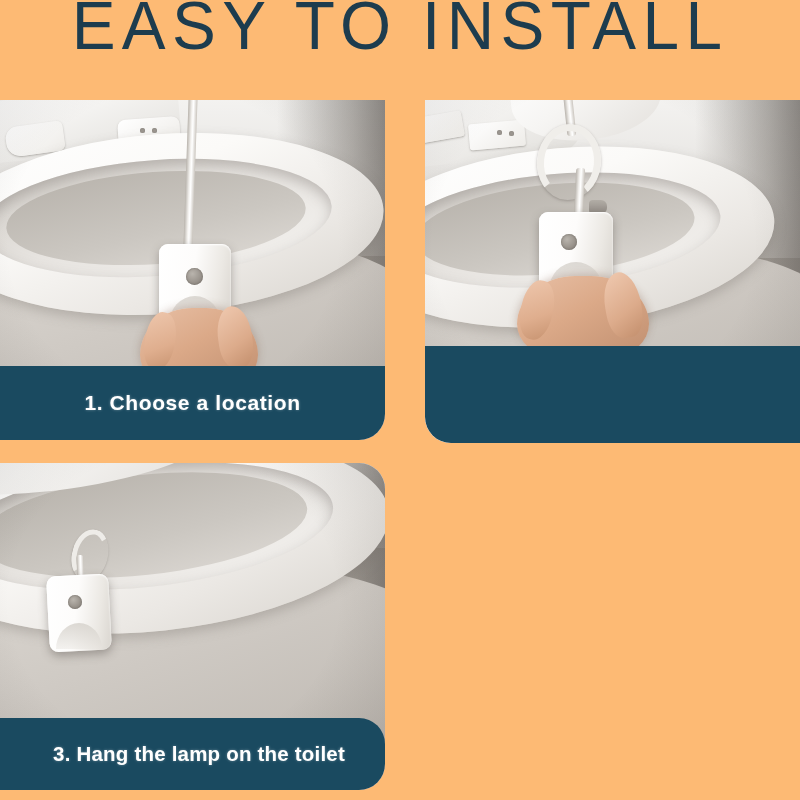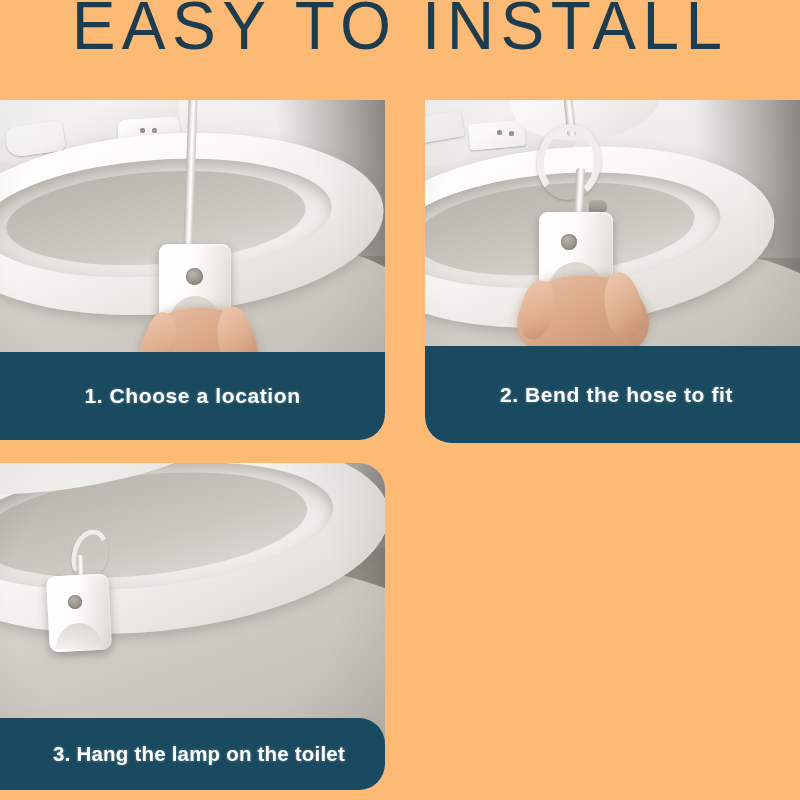--- a/index.html
+++ b/index.html
@@ -68,21 +68,21 @@
     font-size: 21px;
     letter-spacing: 0.6px;
     text-align: center;
     display: flex;
     flex-direction: column;
     align-items: center;
     justify-content: center;
     text-shadow: 0 0 3px rgba(255,255,255,0.35);
     box-sizing: border-box;
   }
-  #panel1 .caption { height: 88px; border-radius: 0 0 26px 0; }
+  #panel1 .caption { height: 74px; border-radius: 0 0 26px 0; }
   #panel2 .caption { height: 97px; border-radius: 0 0 0 26px; padding-left: 8px; }
   #panel3 .caption { height: 72px; border-radius: 0 26px 26px 0; padding-left: 13px; }
   #panel4 .caption { height: 88px; border-radius: 26px 0 0 26px; }
   .caption .line { display: block; line-height: 40px; white-space: nowrap; }
   #panel3 .caption .line { font-size: 20.5px; letter-spacing: 0.2px; }
 
   
 
   
   .wall {
@@ -306,21 +306,20 @@
       <div class="device-fan" style="left:124px; top:162px; width:54px; height:28px;"></div>
 
       <div class="hand" style="left:92px; top:176px; width:132px; height:80px;"></div>
       <div class="finger" style="left:96px; top:180px; width:32px; height:60px; transform:rotate(12deg);"></div>
       <div class="thumb" style="left:180px; top:172px; width:36px; height:66px; transform:rotate(-10deg);"></div>
 
       <div class="vignette"></div>
     </div>
 
     <div class="caption">
-      <span class="line">2. Bend the hose to fit</span>
     </div>
   </div>
 
   <div class="panel" id="panel3">
     <div class="photo">
       <div class="wall"></div>
       <div class="wall-light" style="height:26%;"></div>
       <div class="wall-corner"></div>
 
       <div class="bowl-body" style="left:-70px; top:96px; width:520px; height:240px; border-radius:50% 50% 22% 22% / 36% 36% 10% 10%;"></div>

